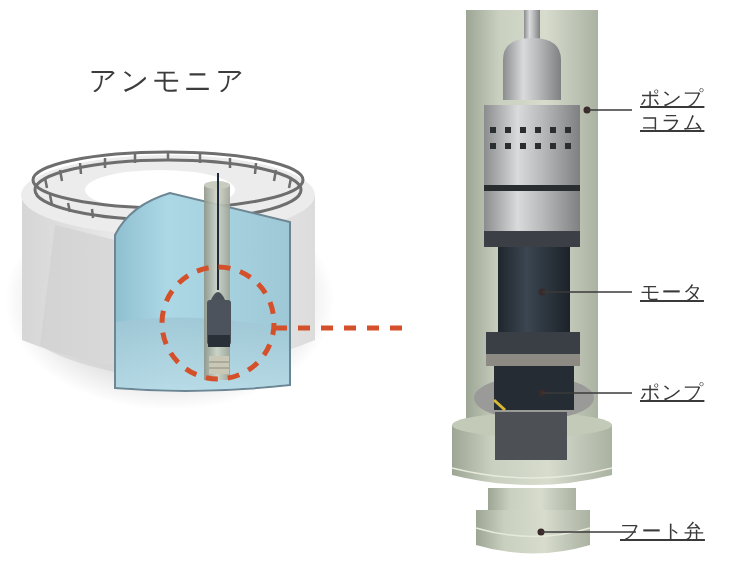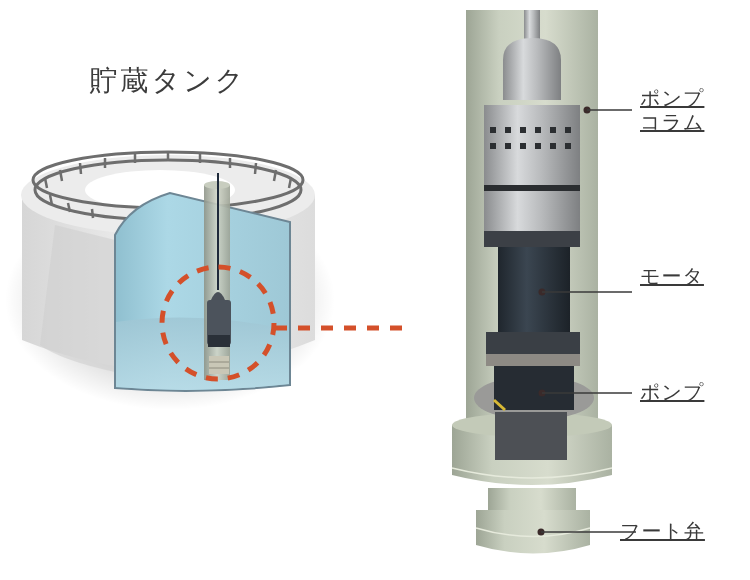--- a/index.html
+++ b/index.html
@@ -10,21 +10,21 @@
                 font-size:28px; line-height:38px; letter-spacing:3px; color:#3c3c3c; }
   .tank-title span { display:block; }
   .label { position:absolute; font-size:20px; line-height:24px; color:#3a3a3a; letter-spacing:1px;text-decoration:underline; }
   .label span { display:block; }
   svg { position:absolute; left:0; top:0; }
 </style>
 </head>
 <body>
 
 <div class="abs tank-title">
-  <span>貯蔵タンク</span>
+  <span>アンモニア</span>
 </div>
 
 <svg width="750" height="580" viewBox="0 0 750 580">
   <defs>
     <linearGradient id="tankBody" x1="0" x2="1">
       <stop offset="0" stop-color="#d6d6d6"></stop>
       <stop offset="0.5" stop-color="#f2f2f2"></stop>
       <stop offset="1" stop-color="#dcdcdc"></stop>
     </linearGradient>
     <linearGradient id="liquidGrad" x1="0" x2="1">
@@ -170,21 +170,21 @@
     <line x1="542" y1="292" x2="632" y2="292"></line>
     <line x1="542" y1="393" x2="632" y2="393"></line>
     <line x1="541" y1="532" x2="636" y2="532"></line>
   </g>
 </svg>
 
 <div class="label" style="left:640px; top:86px;">
   <span>ポンプ</span>
   <span>コラム</span>
 </div>
-<div class="label" style="left:640px; top:264px;">
+<div class="label" style="left:640px; top:280px;">
   <span>モータ</span>
 </div>
 <div class="label" style="left:640px; top:380px;">
   <span>ポンプ</span>
 </div>
 <div class="label" style="left:620px; top:519px;">
   <span>フート弁</span>
 </div>
 
 </body></html>

